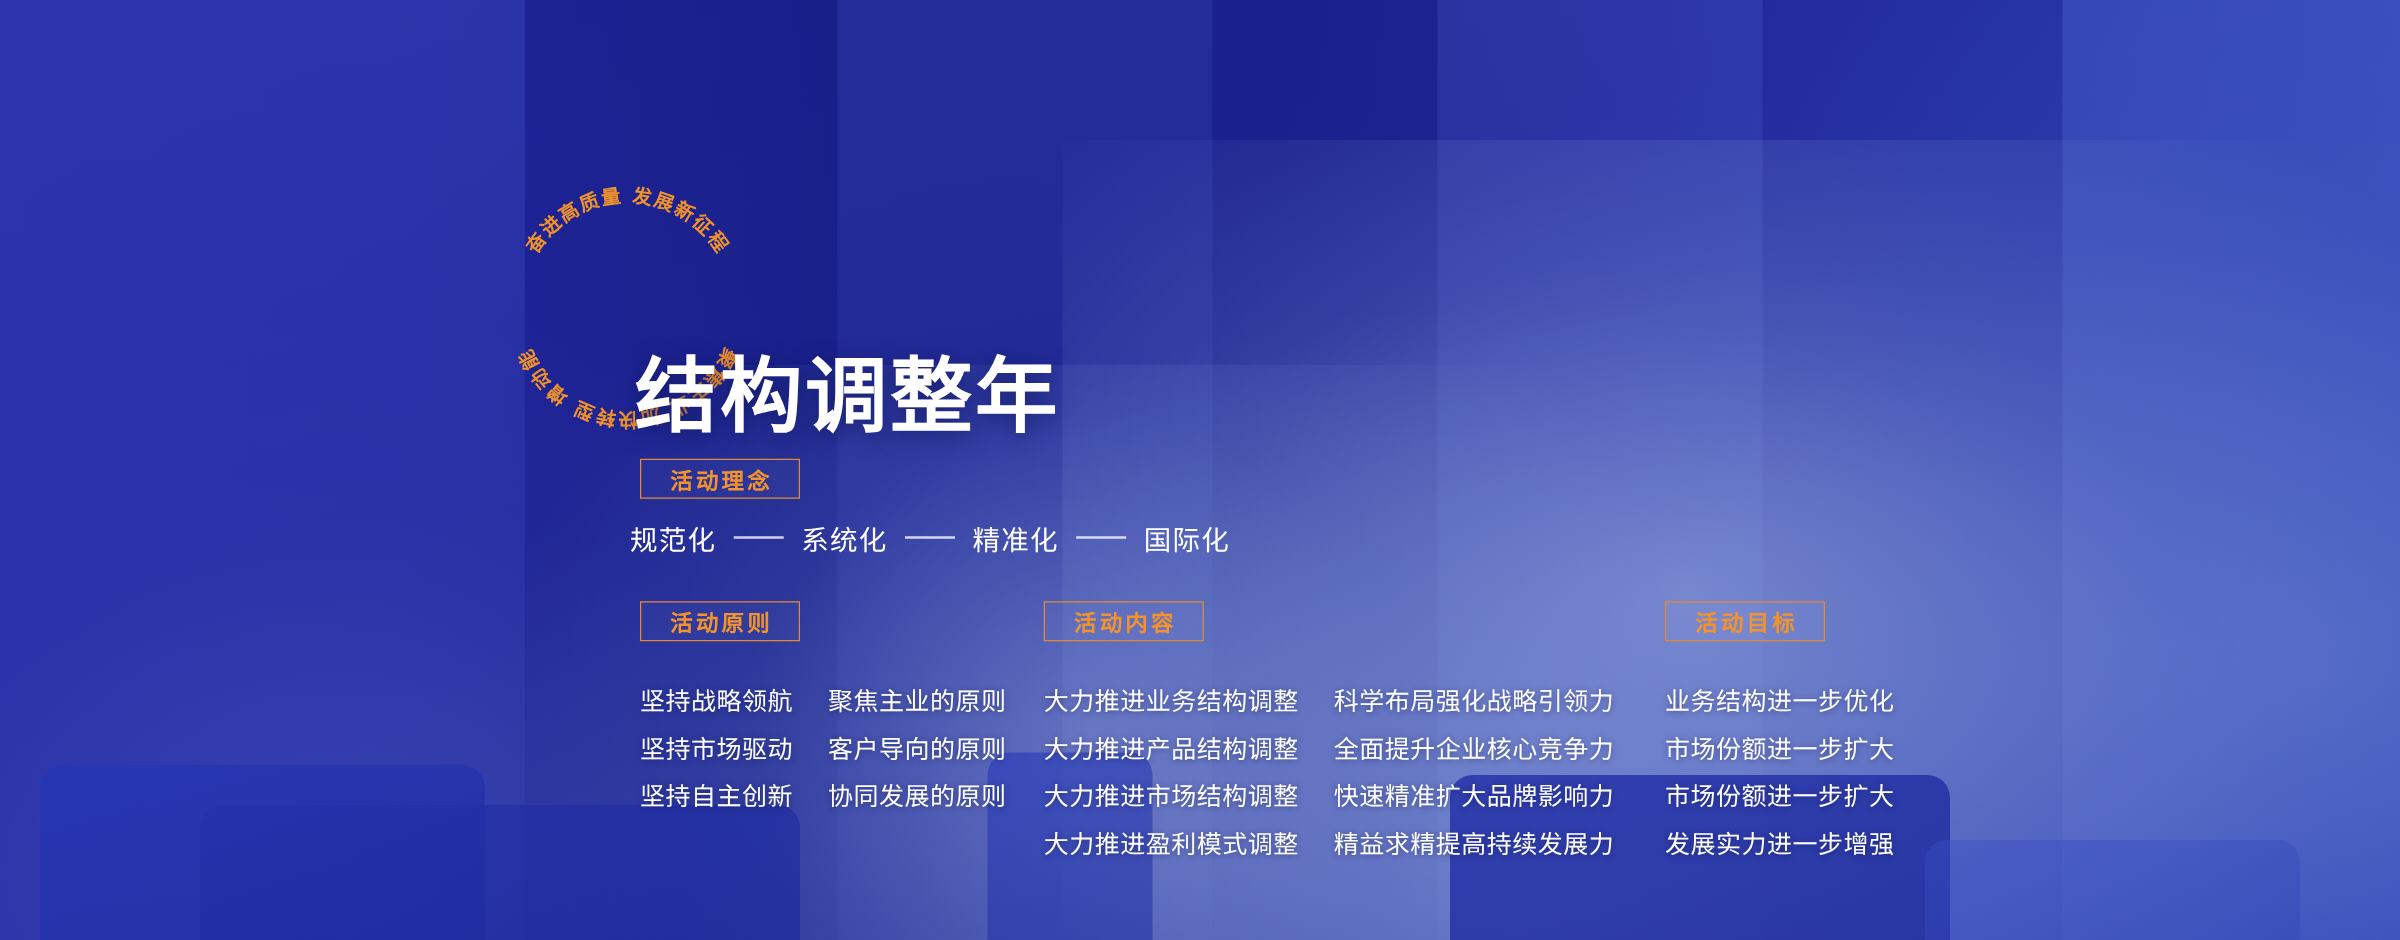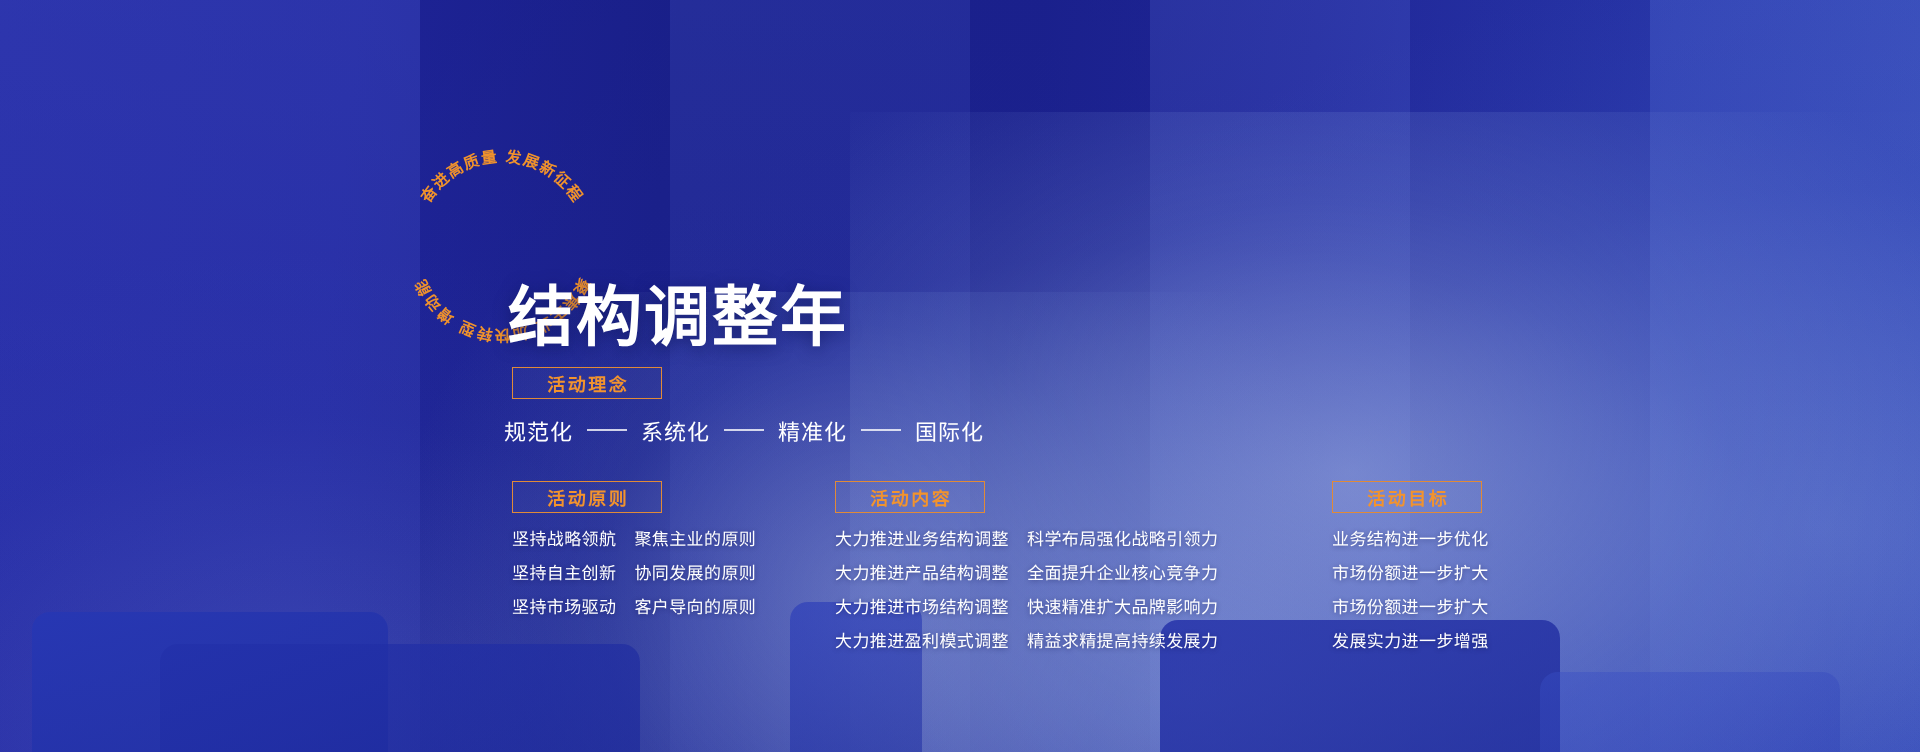--- a/index.html
+++ b/index.html
@@ -127,21 +127,21 @@
     font-family: "Liberation Sans", sans-serif;
     white-space: nowrap;
   }
 
   
   .badge {
     display: inline-flex;
     align-items: center;
     justify-content: center;
     box-sizing: border-box;
-    width: 150px;
+    width: 128px;
     height: 32px;
     border: 1.5px solid #e08a38;
     color: #f2932e;
     font-size: 18px;
     font-weight: 700;
     letter-spacing: 2.5px;
     text-indent: 2.5px;
     font-family: "DejaVu Sans", "Liberation Sans", sans-serif;
     background: rgba(255,255,255,0.03);
   }
@@ -175,32 +175,32 @@
 
   
   .col {
     position: absolute;
     top: 481px;
   }
   .col-principle { left: 512px; }
   .col-content   { left: 835px; }
   .col-goal      { left: 1332px; }
 
-  .col .badge { margin-bottom: 12px; }
+  .col .badge { margin-bottom: 32px; }
 
   .row-list {
     display: flex;
     flex-direction: column;
     gap: 9px;
   }
   .row-item {
     display: flex;
-    gap: 18px;
+    gap: 28px;
     color: #ffffff;
-    font-size: 17px;
+    font-size: 20px;
     letter-spacing: 0.4px;
     white-space: nowrap;
     font-family: "DejaVu Sans", "Liberation Sans", sans-serif;
     text-shadow: 0 1px 5px rgba(10,16,70,0.45);
     text-align: center;
   }
   .row-item span { display: inline-block; }
 </style>
 </head>
 <body>
@@ -257,26 +257,26 @@
     </div>
 
     <div class="col col-principle">
       <div class="badge">活动原则</div>
       <div class="row-list">
         <div class="row-item">
           <span>坚持战略领航</span>
           <span>聚焦主业的原则</span>
         </div>
         <div class="row-item">
+          <span>坚持市场驱动</span>
+          <span>客户导向的原则</span>
+        </div>
+        <div class="row-item">
           <span>坚持自主创新</span>
           <span>协同发展的原则</span>
-        </div>
-        <div class="row-item">
-          <span>坚持市场驱动</span>
-          <span>客户导向的原则</span>
         </div>
       </div>
     </div>
 
     <div class="col col-content">
       <div class="badge">活动内容</div>
       <div class="row-list">
         <div class="row-item">
           <span>大力推进业务结构调整</span>
           <span>科学布局强化战略引领力</span>

